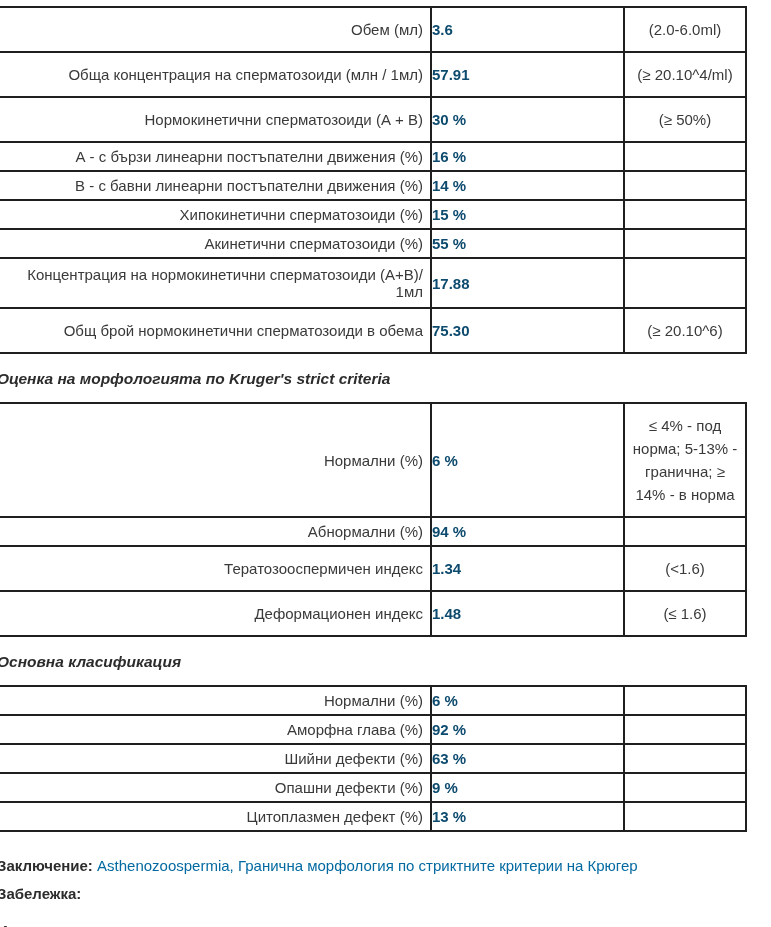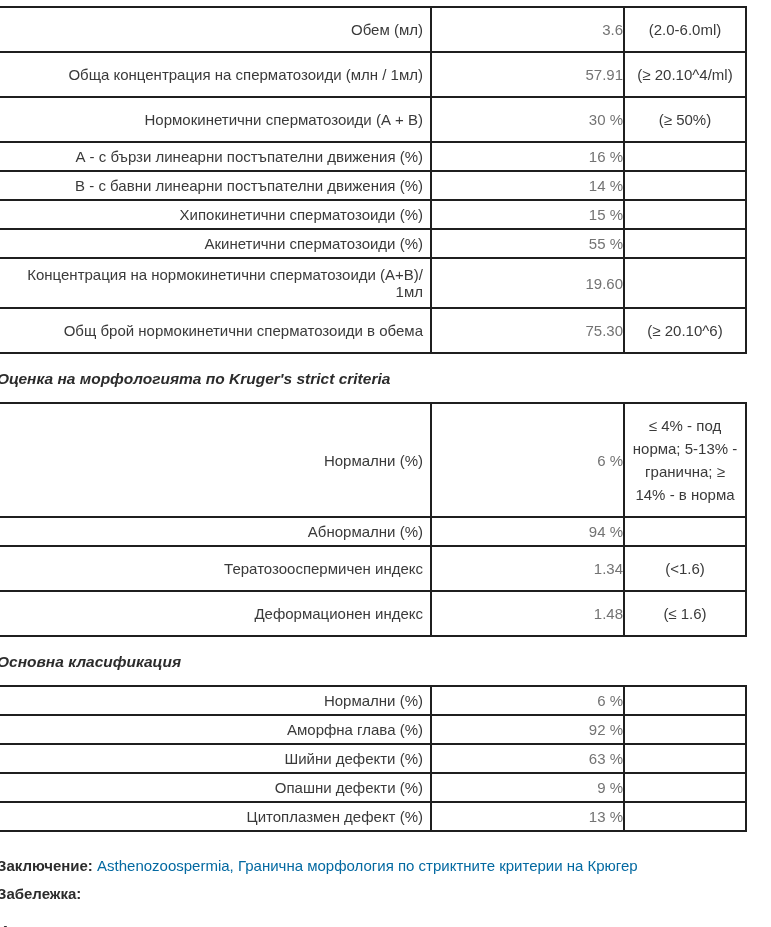--- a/index.html
+++ b/index.html
@@ -27,23 +27,23 @@
   table.report tr.tall  { height: 50px; }
   table.report tr.xtall { height: 100px; }
 
   td.param {
     text-align: right;
     padding-right: 7px;
     white-space: pre-line;
     color: #3a3a3a;
   }
   td.value {
-    text-align: right;
-    font-weight: normal;
-    color: #737373;
+    text-align: left;
+    font-weight: bold;
+    color: #0c4a6e;
   }
   td.ref {
     text-align: center;
     padding: 10px 5px;
     line-height: 23px;
     color: #3a3a3a;
   }
 
   .section-heading {
     margin: 16px 0 14px -3px;
@@ -102,21 +102,21 @@
       <td class="ref"></td>
     </tr>
     <tr>
       <td class="param">Акинетични сперматозоиди (%)</td>
       <td class="value">55 %</td>
       <td class="ref"></td>
     </tr>
     <tr class="tall">
       <td class="param">Концентрация на нормокинетични сперматозоиди (А+В)/
 1мл</td>
-      <td class="value">19.60</td>
+      <td class="value">17.88</td>
       <td class="ref"></td>
     </tr>
     <tr>
       <td class="param">Общ брой нормокинетични сперматозоиди в обема</td>
       <td class="value">75.30</td>
       <td class="ref">(≥ 20.10^6)</td>
     </tr>
   </tbody>
     </table>
 

